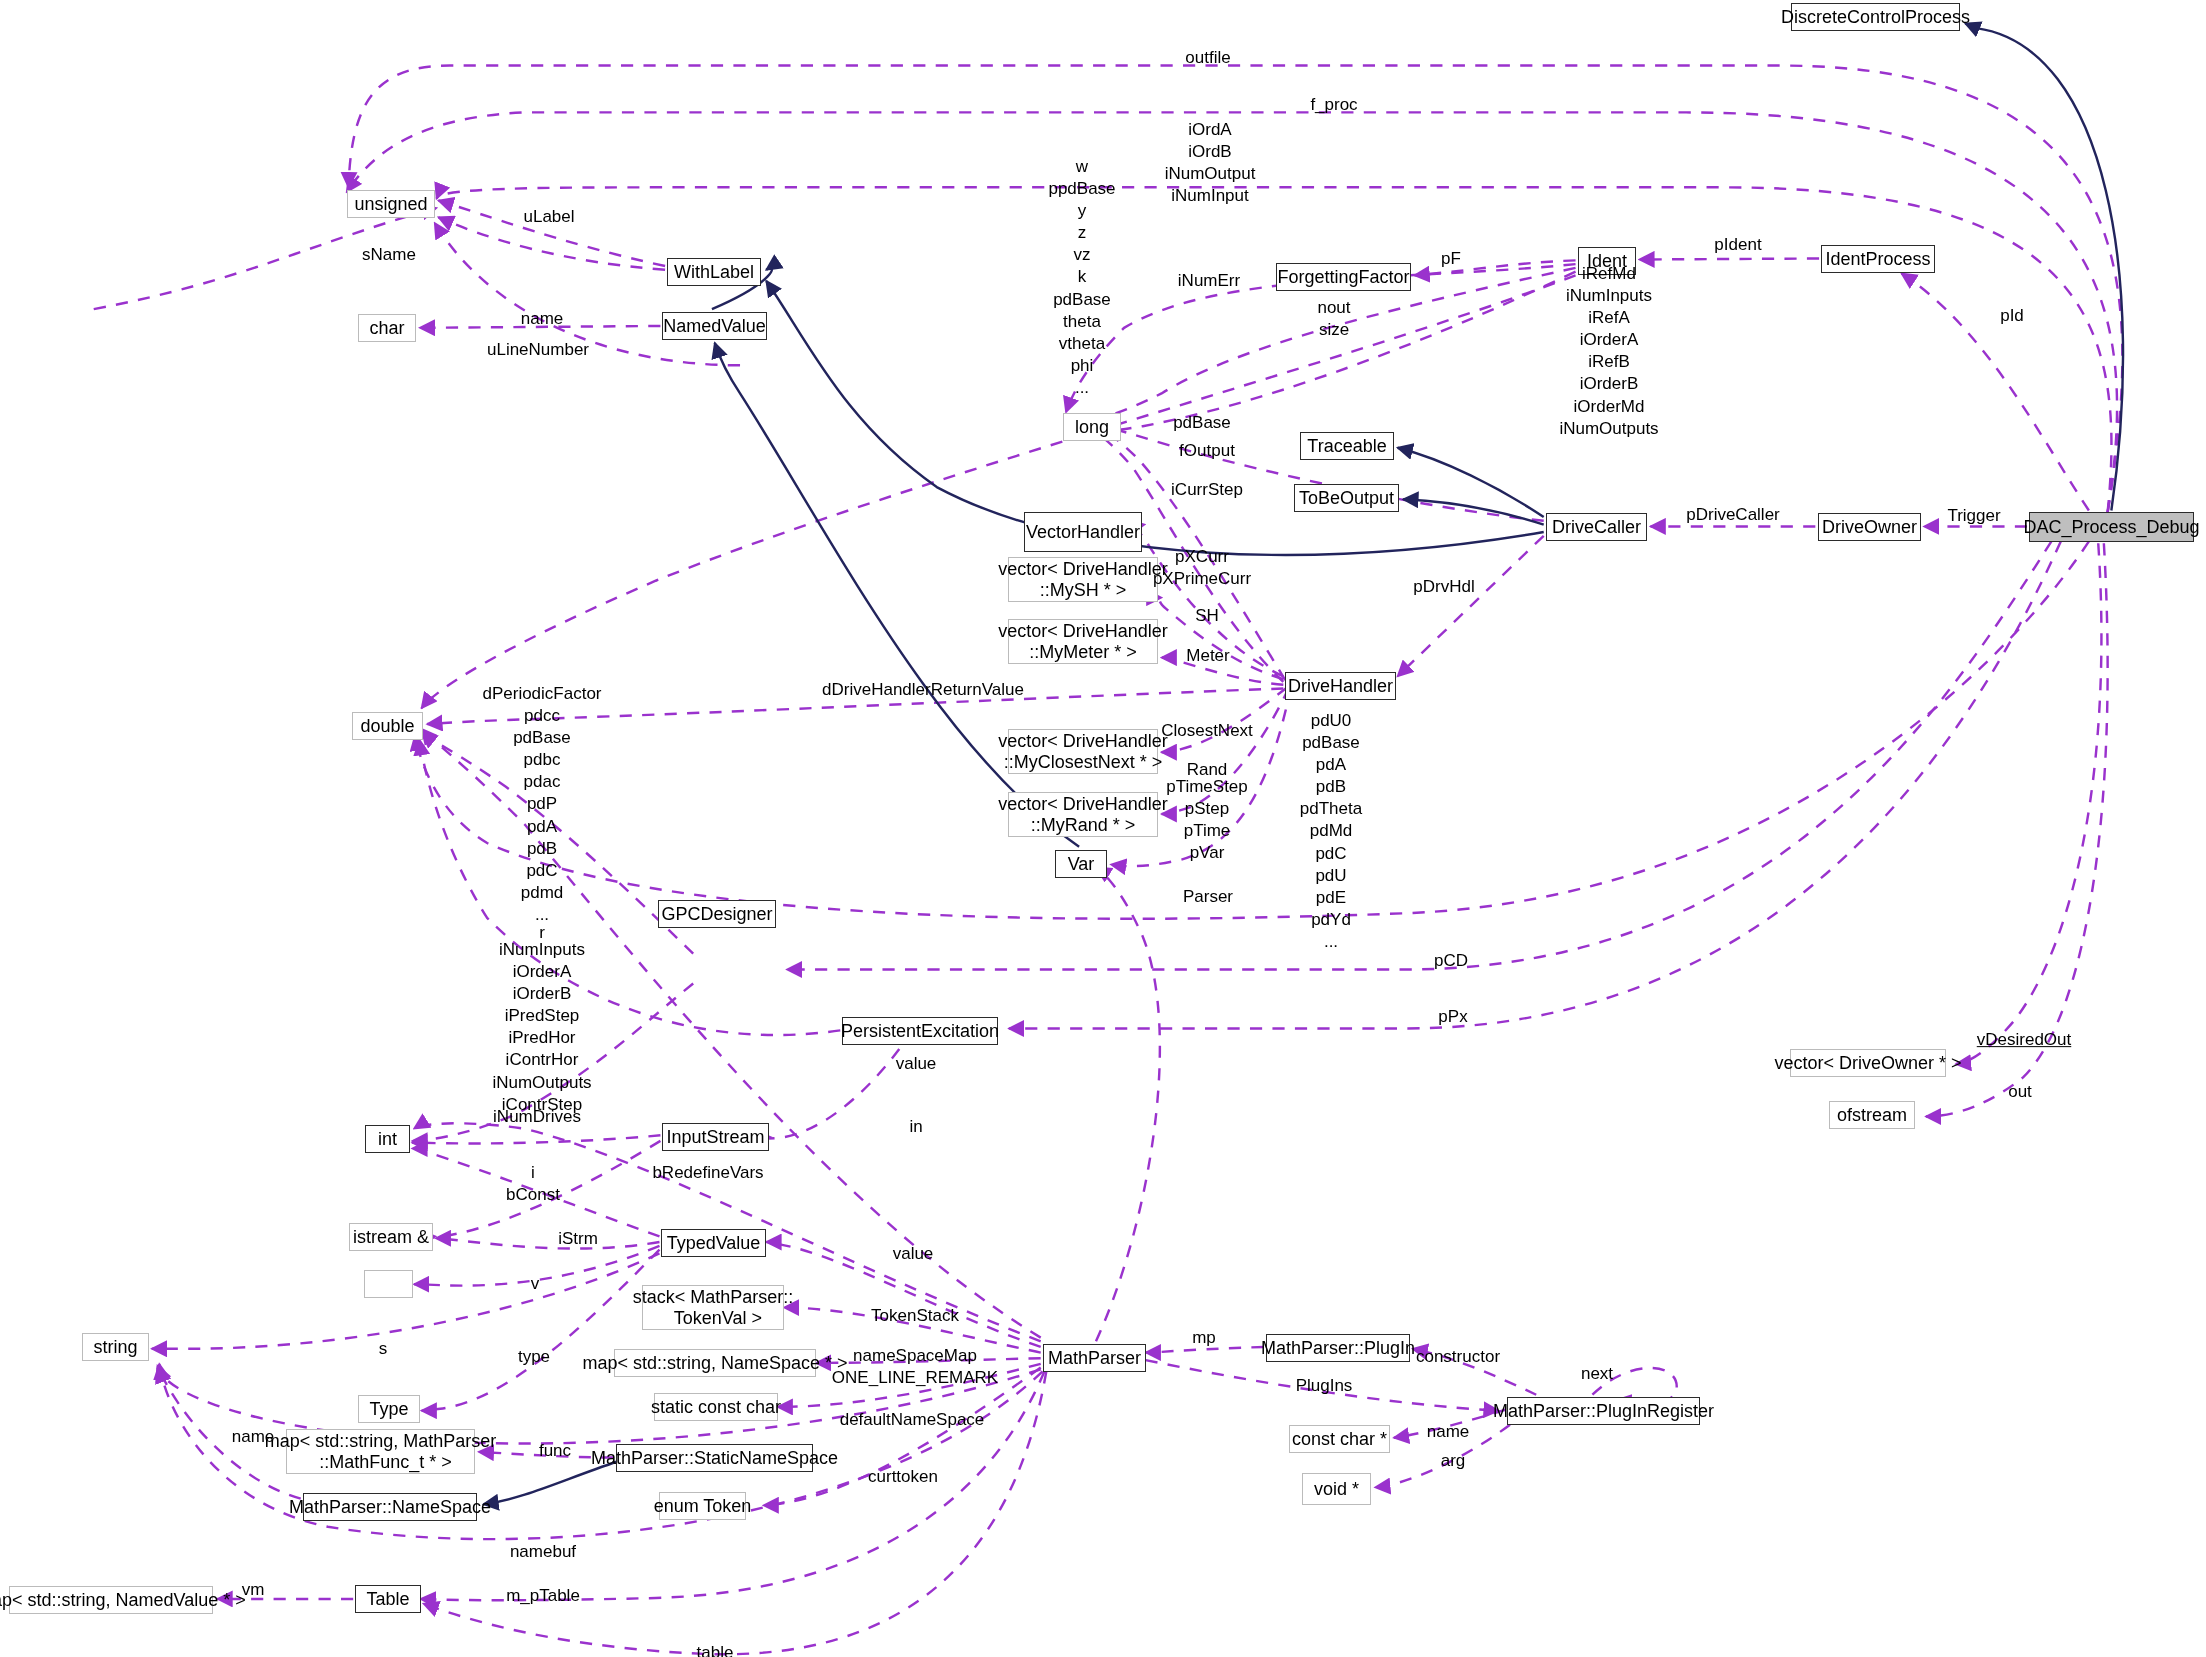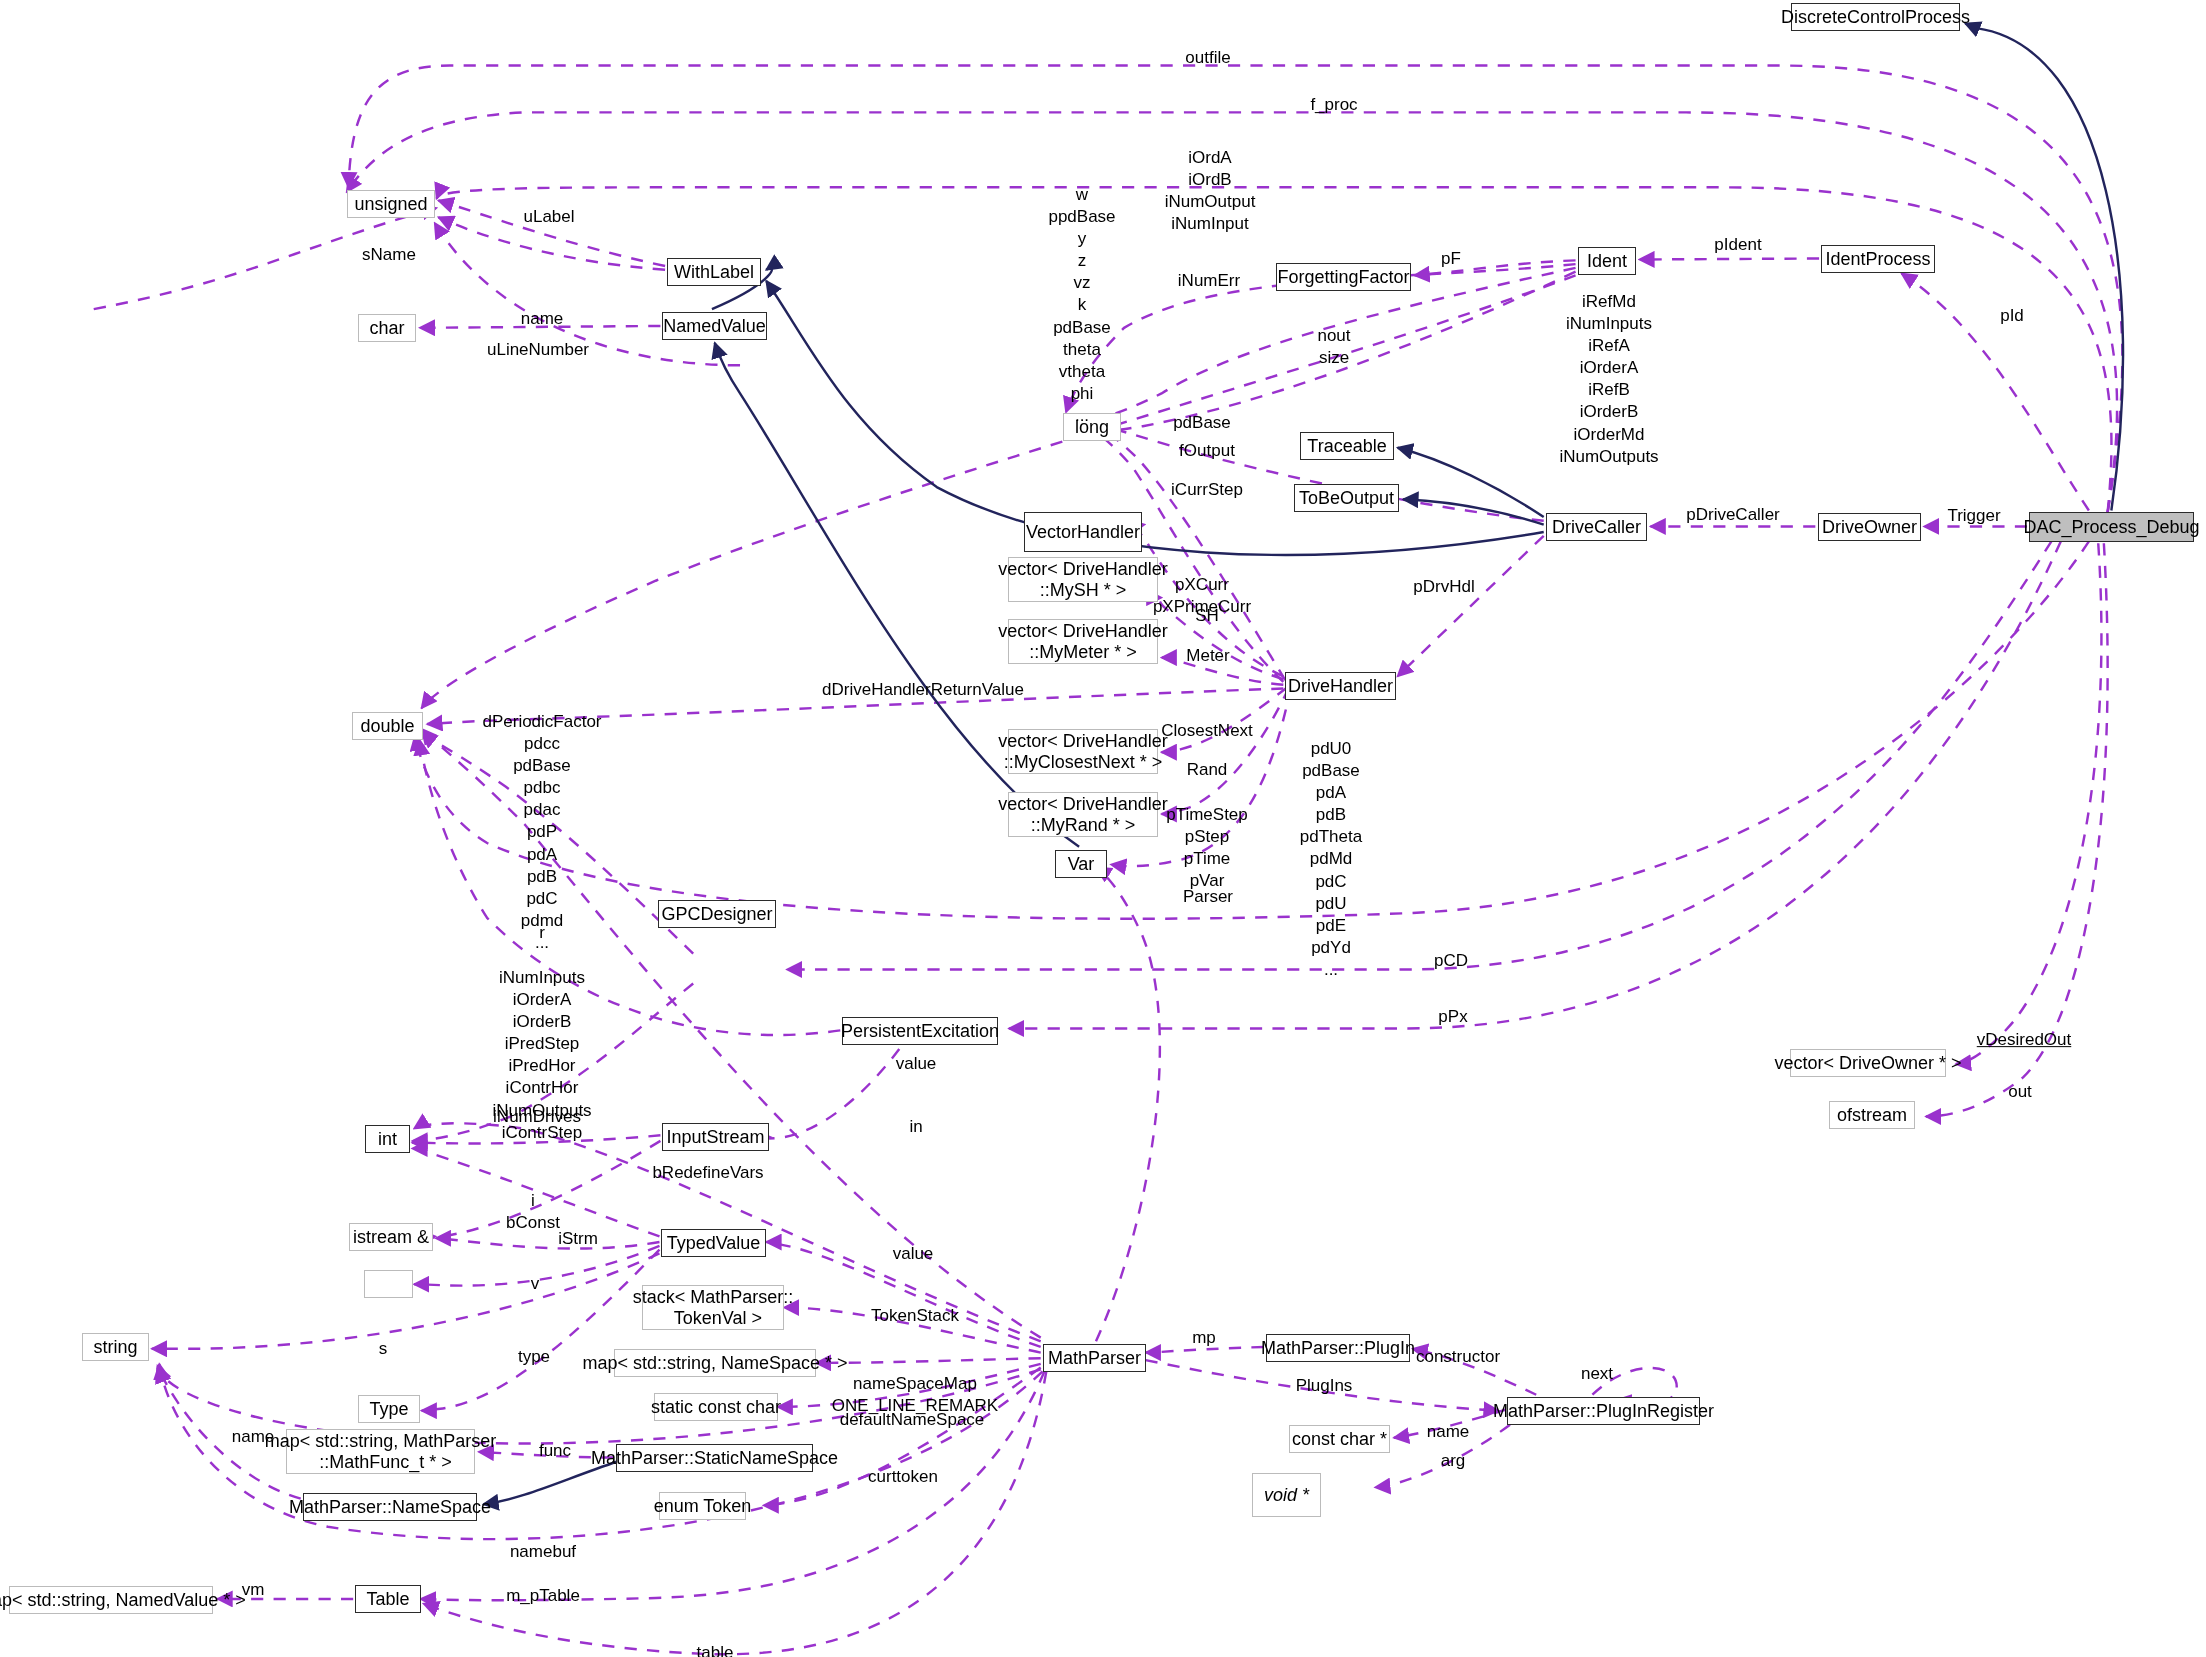--- a/index.html
+++ b/index.html
@@ -28,21 +28,21 @@
   .node.focus{background:#bfbfbf;border:1.9px solid #2b2b2b;}
   .edge-label{
     position:absolute;
     color:#000000;
     font-size:17px;
     white-space:pre;
     text-align:center;
     line-height:1.28;
     transform:translate(-50%,-50%);
   }
-  .edge-label.multiline{line-height:1.30;margin-top:28px;}
+  .edge-label.multiline{line-height:1.30;}
 </style>
 </head>
 <body>
 
 <div id="canvas">
 
   <svg class="edges" viewBox="0 0 2355 1769">
     <defs>
       <marker id="ah" viewBox="0 0 10 10" refX="9" refY="5" markerWidth="7" markerHeight="7" orient="auto-start-reverse">
         <path d="M 0 0 L 10 5 L 0 10 z" fill="#9a32cd"></path>
@@ -241,21 +241,21 @@
       <div class="node solid" style="left: 1266px; top: 1334px; width: 144px; height: 28px;">MathParser::PlugIn</div>
       <div class="node light" style="left: 82px; top: 1333px; width: 67px; height: 28px;">string</div>
       <div class="node light" style="left: 358px; top: 1395px; width: 62px; height: 28px;">Type</div>
       <div class="node light" style="left: 654px; top: 1393px; width: 124px; height: 28px;">static const char</div>
       <div class="node solid" style="left: 1507px; top: 1397px; width: 193px; height: 28px;">MathParser::PlugInRegister</div>
       <div class="node light" style="left: 1289px; top: 1425px; width: 101px; height: 28px;">const char *</div>
       <div class="node light" style="left: 286px; top: 1429px; width: 189px; height: 45px;">map&lt; std::string, MathParser
   ::MathFunc_t * &gt;</div>
       <div class="node solid" style="left: 616px; top: 1444px; width: 197px; height: 28px;">MathParser::StaticNameSpace</div>
       <div class="node light" style="left: 659px; top: 1492px; width: 87px; height: 28px;">enum Token</div>
-      <div class="node light" style="left: 1252px; top: 1473px; width: 69px; height: 44px; font-style: italic;">void *</div>
+      <div class="node light" style="left: 1302px; top: 1473px; width: 69px; height: 32px;">void *</div>
       <div class="node solid" style="left: 303px; top: 1493px; width: 174px; height: 28px;">MathParser::NameSpace</div>
       <div class="node light" style="left: 9.4px; top: 1586px; width: 204px; height: 28px;">map&lt; std::string, NamedValue * &gt;</div>
       <div class="node solid" style="left: 355px; top: 1585px; width: 66px; height: 28px;">Table</div>
     </div>
 
   <div id="label-host">
       <div class="edge-label" style="left: 1208px; top: 58px;">outfile</div>
       <div class="edge-label" style="left: 1334px; top: 105px;">f_proc</div>
       <div class="edge-label multiline" style="left: 1210px; top: 163px;">iOrdA
 iOrdB

